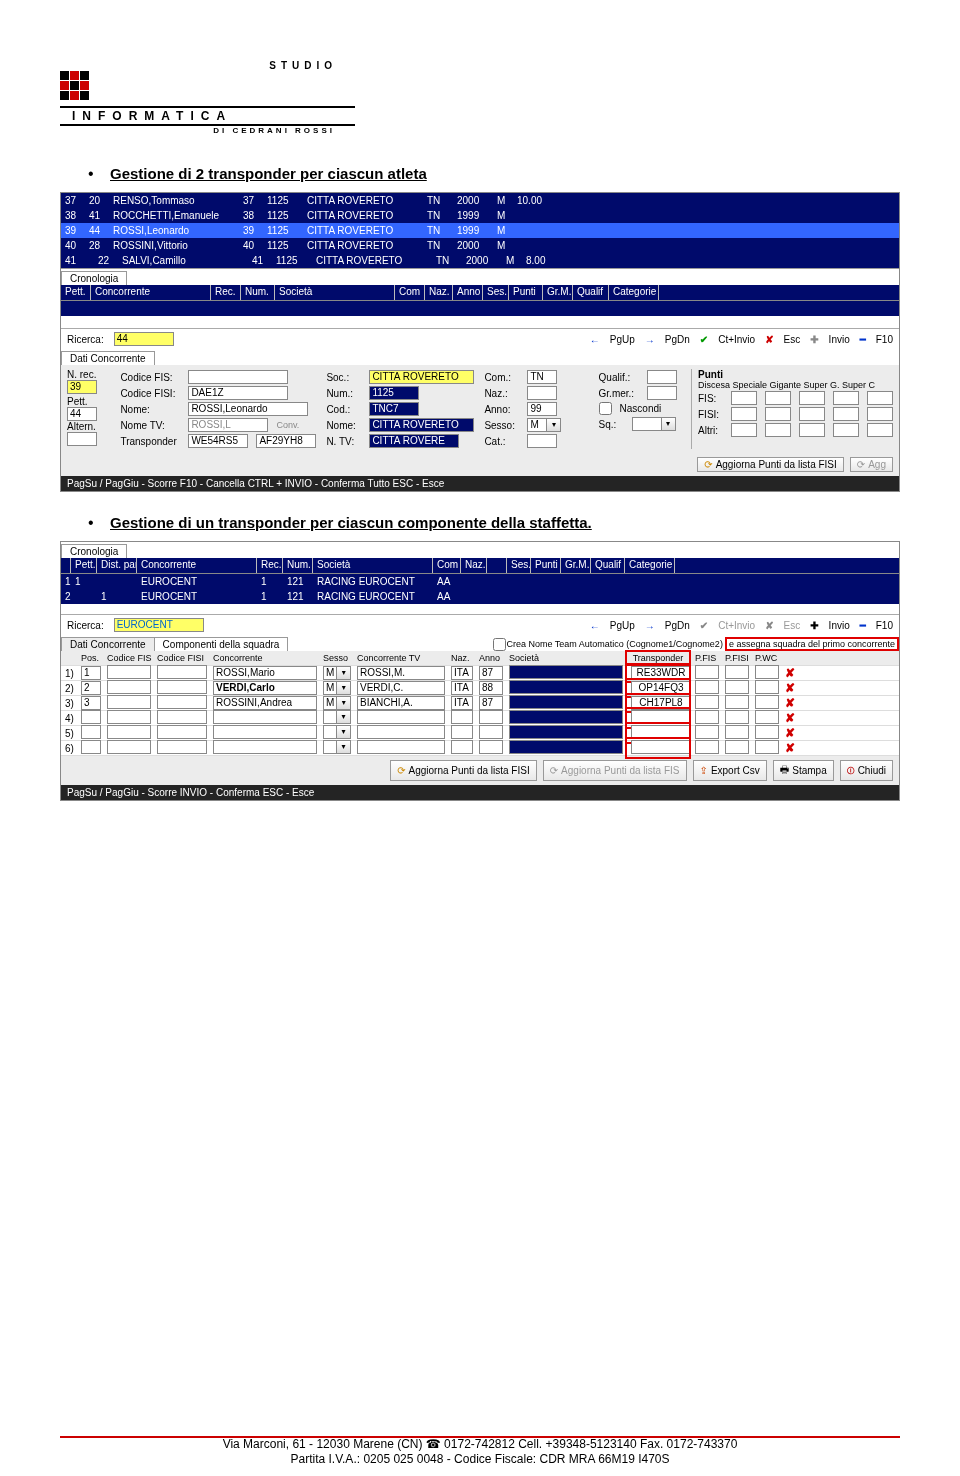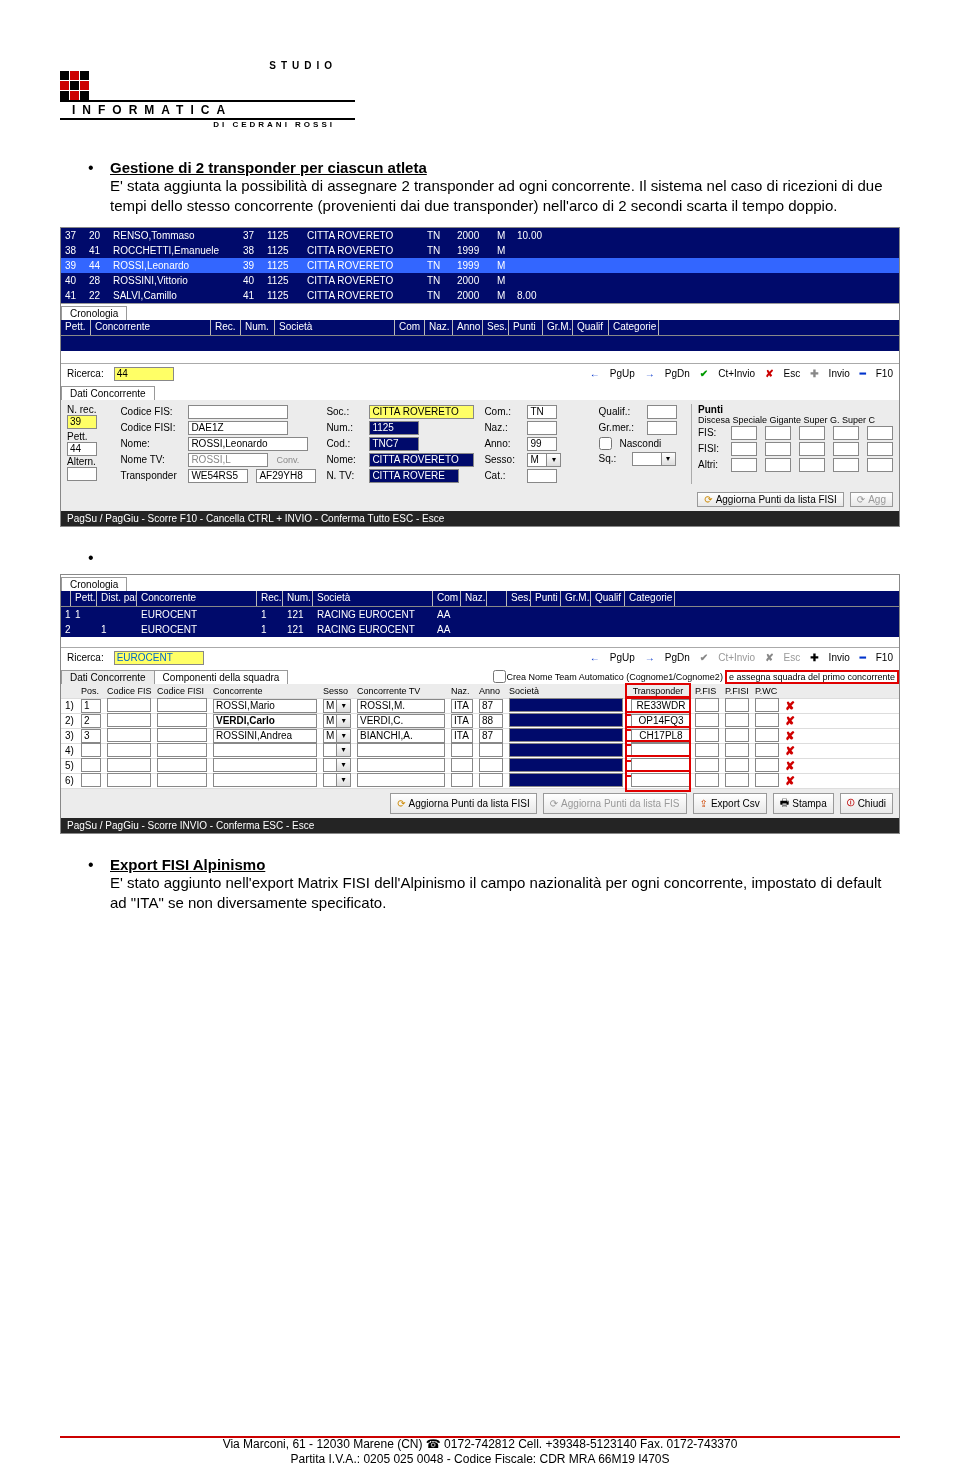--- a/index.html
+++ b/index.html
@@ -13,21 +13,21 @@
   }
   .page { padding: 60px 60px 10px 60px; position: relative; min-height: 1476px; }
   
   .logo { margin-bottom: 30px; width: 295px; }
   .logo-studio { font-size: 10px; letter-spacing: 5px; font-weight: 700; text-align: right; padding-right: 18px; }
   .logo-brand { display: flex; align-items: center; gap: 2px; }
   .brand-icon { display: flex; gap: 1px; }
   .brick { width: 9px; height: 9px; background:#000; }
   .brick.r { background:#c00; }
   .brand-text { font-size: 34px; font-weight: 900; letter-spacing: -1px; line-height: .9; color: #000; margin-left:4px;}
-  .logo-sub1 { font-size: 12px; font-weight:700; letter-spacing:7px; border-top: 2px solid #000; border-bottom: 2px solid #000; padding: 1px 12px; margin-top:0;}
+  .logo-sub1 { font-size: 12px; font-weight:700; letter-spacing:7px; border-top: 2px solid #000; border-bottom: 2px solid #000; padding: 1px 12px; margin-top:6px;}
   .logo-sub2 { font-size: 8px; font-weight:700; letter-spacing: 3px; text-align:right; padding-right:20px;}
   
   ul.content { list-style: none; padding-left: 28px; }
   ul.content > li { margin-bottom: 10px; position: relative; padding-left: 22px; }
   ul.content > li::before { content: "•"; position: absolute; left: 0; top:0; font-size: 16px; }
   .section-title { font-weight: 700; text-decoration: underline; font-size: 15px; }
   .bodytext { font-size: 15px; line-height: 1.35; }
   
   .shot { border: 1px solid #888; margin: 10px 0 22px 0; font-family: Tahoma, sans-serif; font-size: 10px; color:#000; background:#eee; }
   .grid-head, .grid-row, .grid-row2 { display: flex; }
@@ -89,21 +89,20 @@
           </div>
       </div>
     </div>
     <div class="logo-sub1">INFORMATICA</div>
     <div class="logo-sub2">DI CEDRANI ROSSI</div>
   </div>
 
   <ul class="content">
     <li>
       <span class="section-title">Gestione di 2 transponder per ciascun atleta</span><br>
-      <span class="bodytext">E' stata aggiunta la possibilità di assegnare 2 transponder ad ogni concorrente. Il sistema nel caso di ricezioni di due tempi dello stesso concorrente (provenienti dai due transponder) nell'arco di 2 secondi scarta il tempo doppio.</span>
     </li>
   </ul>
 
   <div class="shot">
 
     <div id="s1rows">
         <div class="grid-row">
           <div style="width: 24px;">37</div>
           <div style="width: 24px;">20</div>
           <div style="width: 130px;">RENSO,Tommaso</div>
@@ -146,21 +145,21 @@
           <div style="width: 24px;">40</div>
           <div style="width: 40px;">1125</div>
           <div style="width: 120px;">CITTA ROVERETO</div>
           <div style="width: 30px;">TN</div>
           <div style="width: 40px;">2000</div>
           <div style="width: 20px;">M</div>
           <div style="width: 40px;"></div>
         </div>
         <div class="grid-row">
           <div style="width: 24px;">41</div>
-          <div style="width: 24px;">22</div>
+          <div style="width: 24px; margin-left: 9px;">22</div>
           <div style="width: 130px;">SALVI,Camillo</div>
           <div style="width: 24px;">41</div>
           <div style="width: 40px;">1125</div>
           <div style="width: 120px;">CITTA ROVERETO</div>
           <div style="width: 30px;">TN</div>
           <div style="width: 40px;">2000</div>
           <div style="width: 20px;">M</div>
           <div style="width: 40px;">8.00</div>
         </div>
       </div>
@@ -349,21 +348,21 @@
       <span class="wbtn" style="color:#999">
           <span>⟳</span>
           <span>Agg</span>
         </span>
     </div>
     <div class="darkbar">PagSu / PagGiu - Scorre      F10 - Cancella   CTRL + INVIO - Conferma Tutto   ESC - Esce</div>
   </div>
 
   <ul class="content">
     <li>
-      <br>
+      <span class="section-title">Gestione di un transponder per ciascun componente della staffetta.</span><br>
     </li>
   </ul>
 
   <div class="shot shot2">
     <div style="background:#fff;padding-top:2px;"><span class="tab">Cronologia</span></div>
     <div class="grid-head headers-blue" id="s2head">
         <div style="width: 10px;"></div>
         <div style="width: 26px;">Pett.</div>
         <div style="width: 40px;">Dist. par.</div>
         <div style="width: 120px;">Concorrente</div>
@@ -603,25 +602,19 @@
           <span>Stampa</span>
         </span>
       <span class="wbtn">
           <span style="color:#b00">⏼</span>
           <span>Chiudi</span>
         </span>
     </div>
     <div class="darkbar">PagSu / PagGiu - Scorre      INVIO - Conferma    ESC - Esce</div>
   </div>
 
-  <ul class="content">
-    <li>
-      <span class="section-title">Export FISI Alpinismo</span><br>
-      <span class="bodytext">E' stato aggiunto nell'export Matrix FISI dell'Alpinismo il campo nazionalità per ogni concorrente, impostato di default ad "ITA" se non diversamente specificato.</span>
-    </li>
-  </ul>
 
   <div class="footline"></div>
   <div class="footer">
     <span>Via Marconi, 61 - 12030 Marene (CN) </span><span class="telicon">☎</span><span> 0172-742812 Cell. +39348-5123140 Fax. 0172-743370</span><br>
     <span>Partita I.V.A.: 0205 025 0048 - Codice Fiscale: CDR MRA 66M19 I470S</span>
   </div>
 </div>
 
 </body></html>

